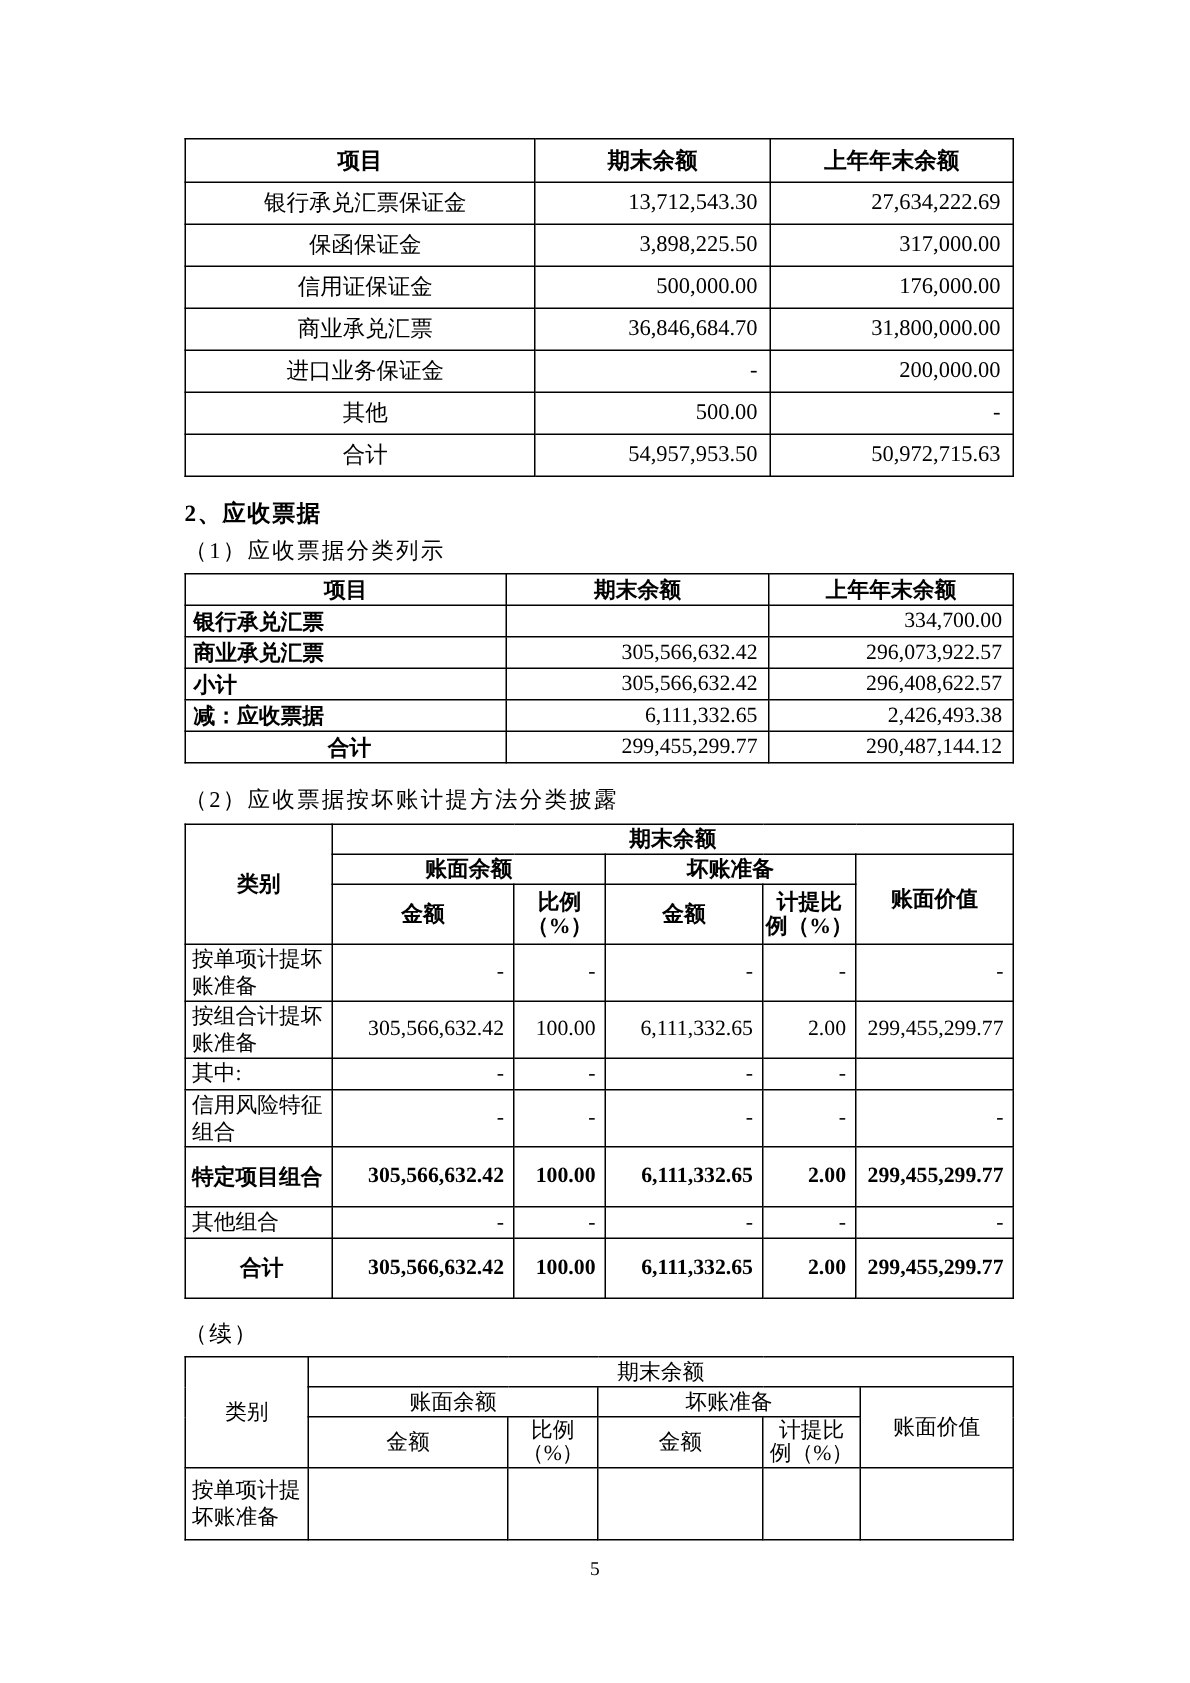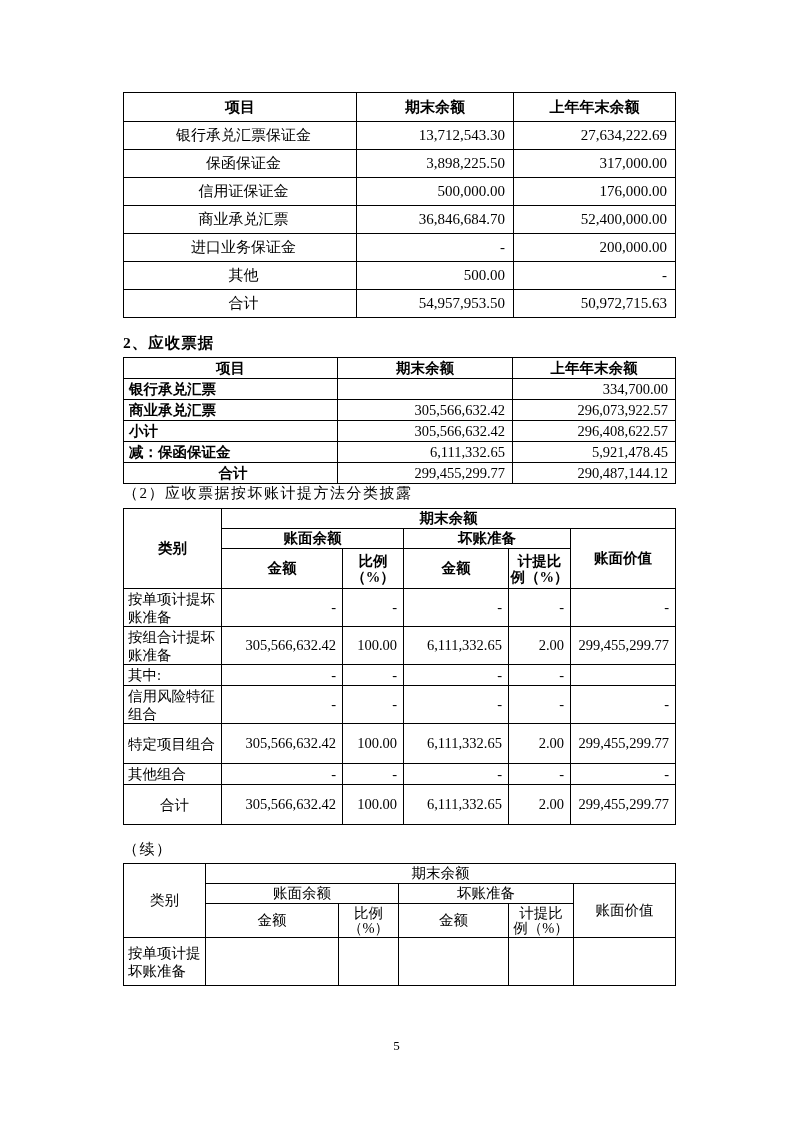--- a/index.html
+++ b/index.html
@@ -21,21 +21,21 @@
   
   .t1 { font-size:15px; }
   .t1 thead tr { height:29px; }
   .t1 tbody tr { height:28px; }
   .t1 .lbl { text-align:center; padding-left:7px; }
   .t1 .num { text-align:right; padding-right:8px; }
 
   
   .h-section { margin-top:16px; font-size:15.5px; font-weight:bold; line-height:18px; letter-spacing:1px; }
   .h-sub { margin-top:7px; font-size:15px; font-weight:normal; line-height:18px; letter-spacing:1.5px; }
-  .h-sub2 { margin-top:0; font-size:15px; font-weight:normal; line-height:18px; letter-spacing:1.5px; }
+  .h-sub2 { margin-top:16px; font-size:15px; font-weight:normal; line-height:18px; letter-spacing:1.5px; }
   .h-cont { margin-top:15px; font-size:15px; font-weight:normal; line-height:18px; letter-spacing:1.5px; }
 
   
   .t2 { margin-top:5px; font-size:14.5px; }
   .t2 tr { height:21px; }
   .t2 th { height:21px; }
   .t2 .lbl { text-align:left; padding-left:5px;font-weight:bold; }
   .t2 .num { text-align:right; padding-right:7px;padding-left:31px; }
   .t2 .center { text-align:center; }
 
@@ -43,21 +43,21 @@
   .t3 { margin-top:6px; font-size:14.5px; }
   .t4 { margin-top:5px; font-size:14.5px; }
   .t4 th { font-weight:normal; }
   .t3 .lbl, .t4 .lbl { text-align:left; padding-left:4px; line-height:18px; }
   .t3 .num, .t4 .num { text-align:right; padding-right:6px; }
   .t3 .center, .t4 .center { text-align:center; }
   .wrap { white-space:pre-line; line-height:16px;margin-left:32px; }
   .t4 .wrap { line-height:15px; }
 
   .rh19 { height:19px; } .rh20 { height:20px; } .rh21 { height:21px; }
-  .rh25 { height:40px; } .rh34 { height:34px; } .rh38 { height:38px; }
+  .rh25 { height:40px;font-weight:bold; } .rh34 { height:34px; } .rh38 { height:38px; }
   .rh40 { height:40px; } .rh48 { height:48px; }
 
   .page-number {
     position:absolute; left:0; right:0; top:1038px;
     text-align:center; font-size:13px;
   }
 </style>
 </head>
 <body>
 
@@ -89,41 +89,42 @@
           <td class="num">317,000.00</td>
         </tr>
         <tr>
           <td class="lbl">信用证保证金</td>
           <td class="num">500,000.00</td>
           <td class="num">176,000.00</td>
         </tr>
         <tr>
           <td class="lbl">商业承兑汇票</td>
           <td class="num">36,846,684.70</td>
-          <td class="num">52,400,000.00</td>
+          <td class="num">31,800,000.00</td>
         </tr>
         <tr>
           <td class="lbl">进口业务保证金</td>
           <td class="num">-</td>
           <td class="num">200,000.00</td>
         </tr>
         <tr>
           <td class="lbl">其他</td>
           <td class="num">500.00</td>
           <td class="num">-</td>
         </tr>
         <tr>
           <td class="lbl">合计</td>
           <td class="num">54,957,953.50</td>
           <td class="num">50,972,715.63</td>
         </tr>
       </tbody>
     </table>
 
     <div class="h-section">2、应收票据</div>
+    <div class="h-sub">（1）应收票据分类列示</div>
 
     <table class="t2">
       <colgroup>
           <col style="width:214px">
           <col style="width:175px">
           <col style="width:163px">
         </colgroup>
       <thead>
         <tr>
           <th>项目</th>
@@ -141,23 +142,23 @@
           <td class="lbl">商业承兑汇票</td>
           <td class="num">305,566,632.42</td>
           <td class="num">296,073,922.57</td>
         </tr>
         <tr>
           <td class="lbl">小计</td>
           <td class="num">305,566,632.42</td>
           <td class="num">296,408,622.57</td>
         </tr>
         <tr>
-          <td class="lbl">减：保函保证金</td>
+          <td class="lbl">减：应收票据</td>
           <td class="num">6,111,332.65</td>
-          <td class="num">5,921,478.45</td>
+          <td class="num">2,426,493.38</td>
         </tr>
         <tr>
           <td class="lbl center">合计</td>
           <td class="num">299,455,299.77</td>
           <td class="num">290,487,144.12</td>
         </tr>
       </tbody>
     </table>
 
     <div class="h-sub2">（2）应收票据按坏账计提方法分类披露</div>

